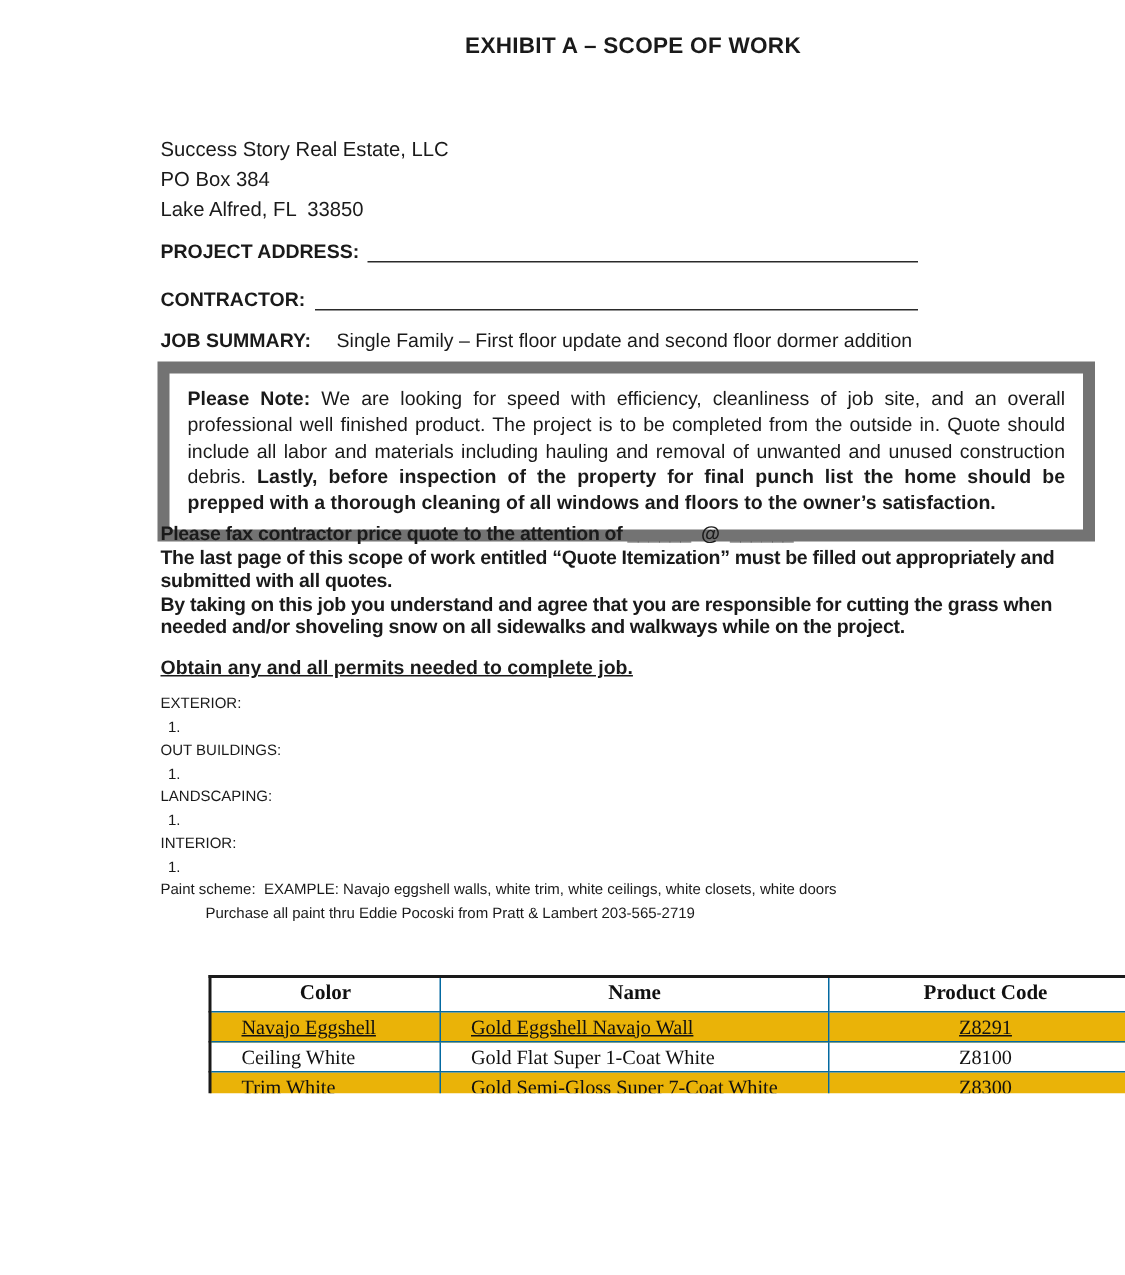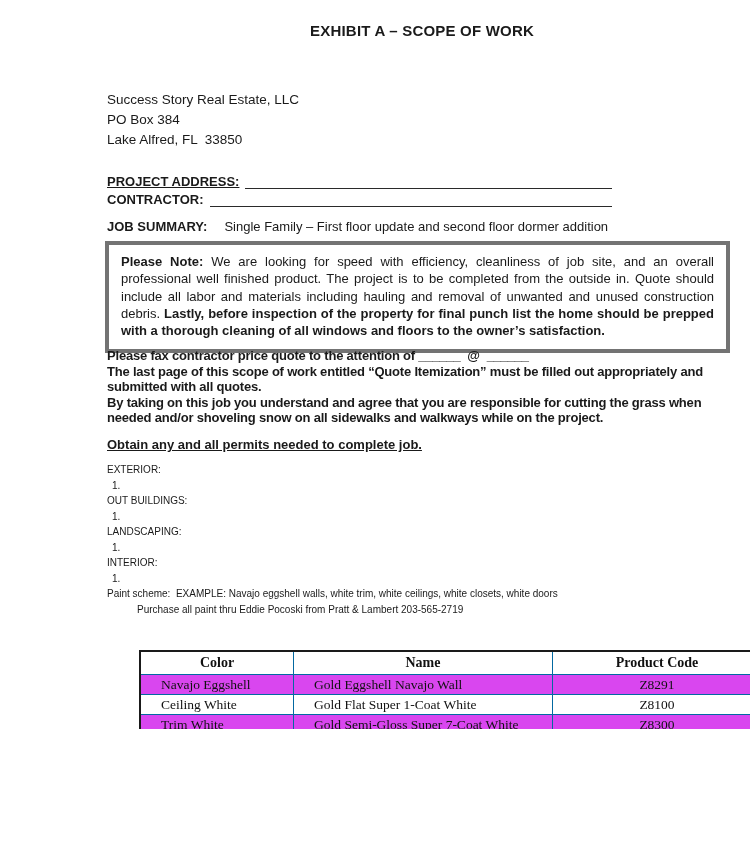--- a/index.html
+++ b/index.html
@@ -37,30 +37,30 @@
     align-items: flex-end;
     font-size: 13px;
   }
   .form-row .lbl { font-weight: bold; white-space: nowrap; }
   .blank-line {
     flex: 1;
     height: 15px;
     margin-left: 6px;
     border-bottom: 1px solid #2a2a2a;
   }
-  .row-project   { top: 173px; text-decoration: underline; }
+  .row-project   { top: 159px; }
   .row-contractor{ top: 191px; }
   .row-jobsummary{ top: 219px; width: 660px; align-items: baseline; }
   .jsval { margin-left: 17px; font-weight: normal; }
   .notebox {
     position: absolute;
     top: 241px; left: 58px;
     width: 625px;
     box-sizing: border-box;
-    border: 4px solid #737373;
+    border: 8px solid #737373;
     padding: 8px 12px 10px 12px;
     font-size: 13px;
     line-height: 17.3px;
     text-align: justify;
   }
   .b { font-weight: bold; }
   .instructions {
     position: absolute;
     top: 348px; left: 60px;
     width: 640px;
@@ -100,21 +100,21 @@
   }
   .paint-table { border: 2px solid #1a1a1a; }
   .paint-table th {
     font-size: 14px;
     font-weight: bold;
     text-align: center;
     background: #ffffff;
     height: 20px;
   }
   .paint-table td.c { text-align: center; }
-  .paint-table tr.shade td { background: #d946ef; }
+  .paint-table tr.shade td { background: #eab308; text-decoration: underline; }
   .col-color { width: 112px; }
   .col-name  { width: 218px; }
   .col-code  { width: 168px; }
   .final {
     position: absolute;
     top: 733px; left: 60px;
     font-size: 13px;
   }
   .footer-line {
     position: absolute;

